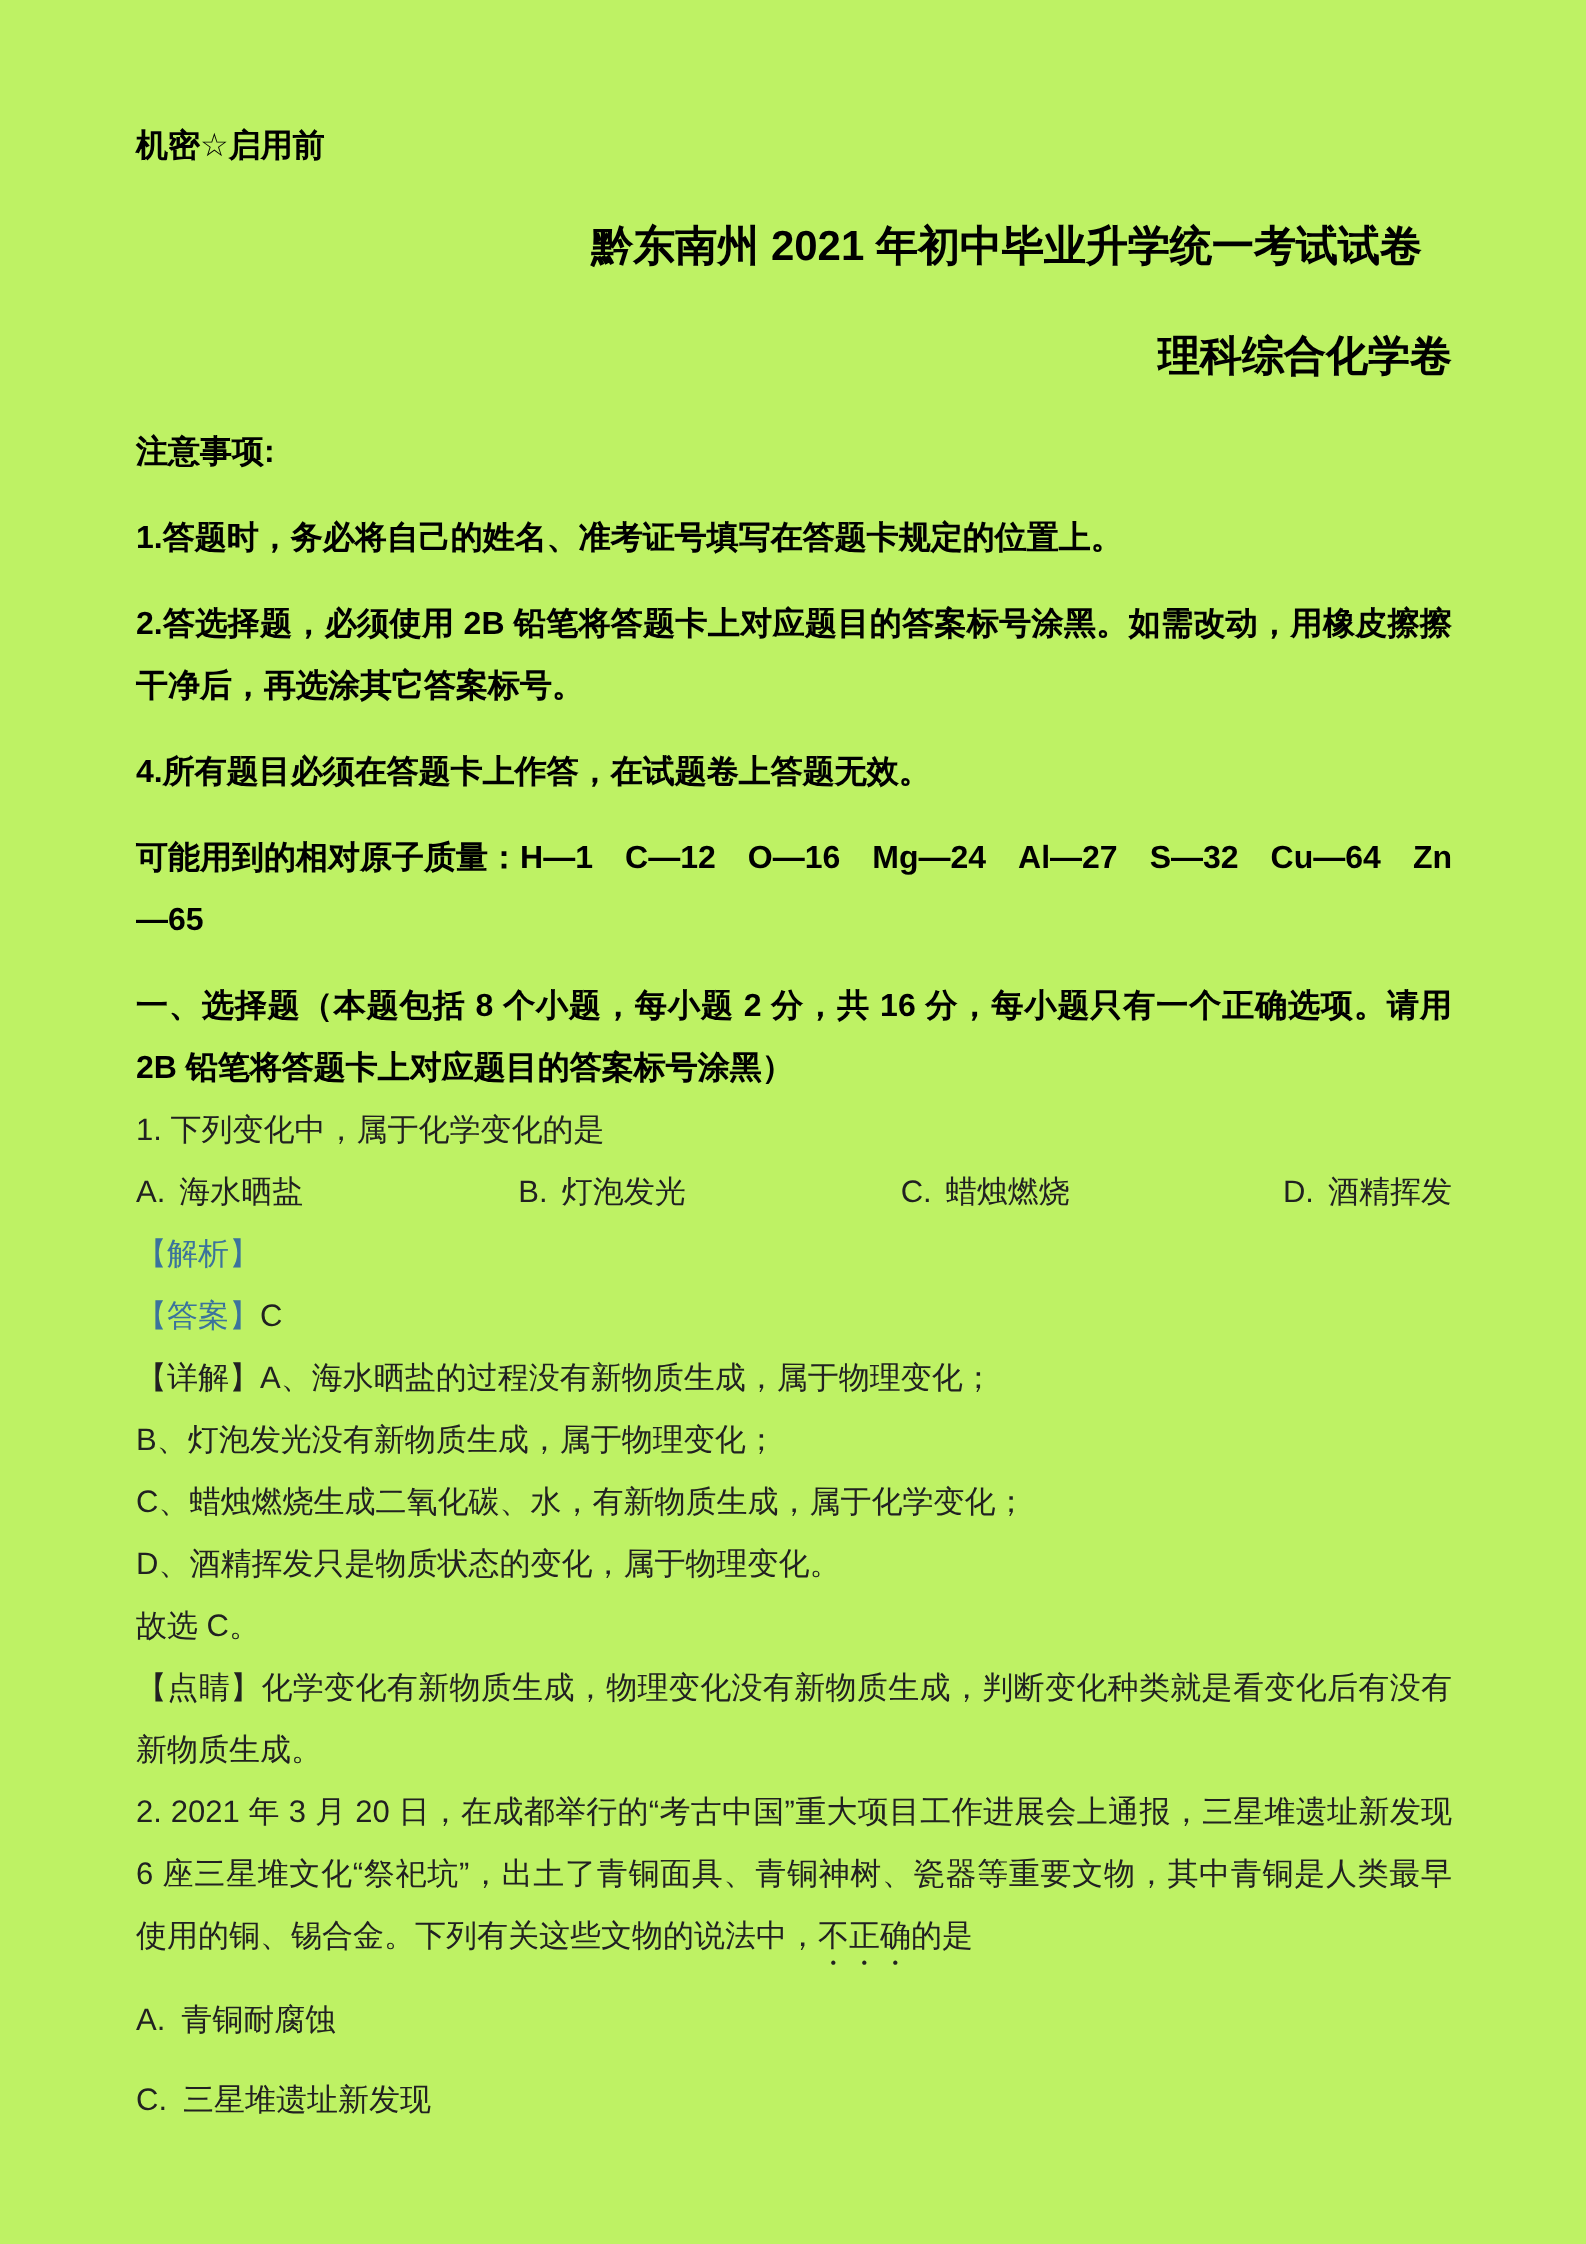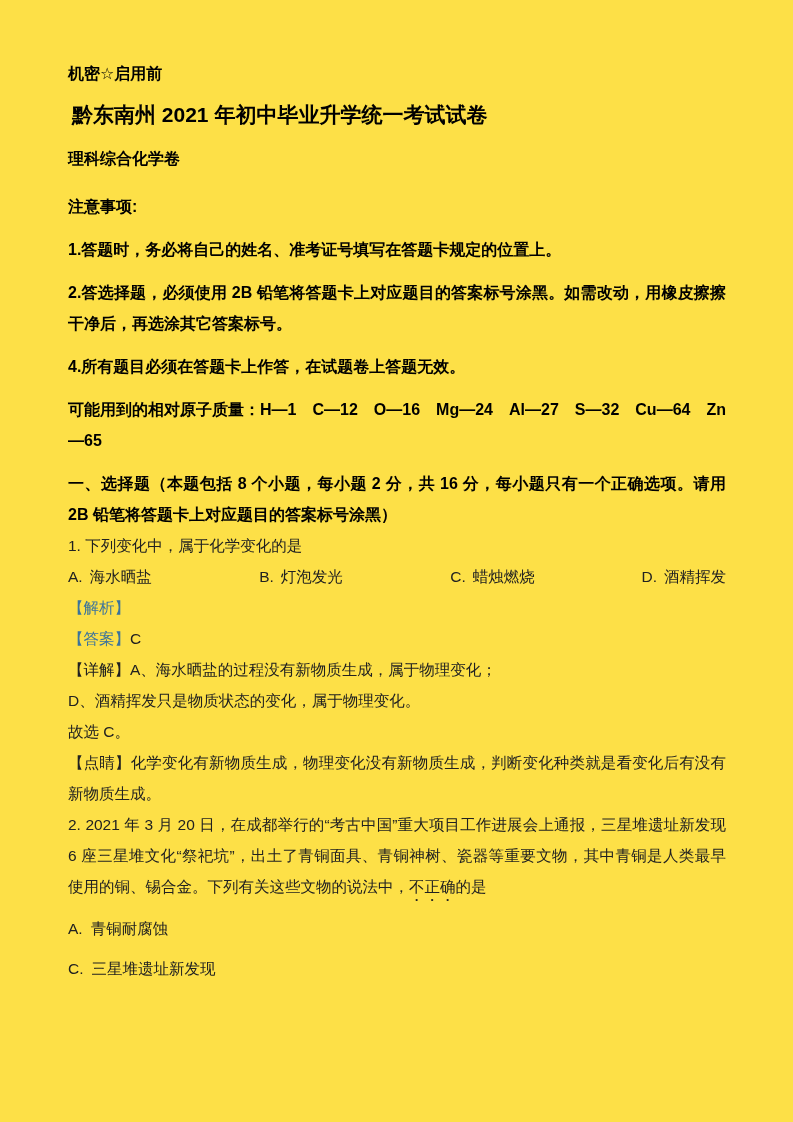--- a/index.html
+++ b/index.html
@@ -2,31 +2,31 @@
 <html><head>
 <meta charset="utf-8">
 <style>
   html, body { margin: 0; padding: 0; background: #ffffff; }
   .page {
     position: relative;
     width: 793px;
     height: 1122px;
     box-sizing: border-box;
     padding: 58px 67px 0 68px;
-    background: #fde047;
+    background: #bef264;
     color: #212121;
     font-family: "Liberation Sans", "DejaVu Sans", sans-serif;
     font-size: 15.5px;
     overflow: hidden;
   }
   p { margin: 0; line-height: 31px; text-align: justify; }
   .bold-line { font-weight: bold; color: #000000; font-size: 16px; margin-top: 12px; }
   .classification { font-weight: bold; color: #000000; font-size: 16px; line-height: 31px; margin-bottom: 6px; }
-  .title { font-size: 21px; font-weight: bold; color: #000000; text-align: left; line-height: 40px; margin: 4px; }
-  .subtitle { font-size: 16px; font-weight: bold; color: #000000; text-align: left; line-height: 40px; margin: 0 0 8px 0; }
+  .title { font-size: 21px; font-weight: bold; color: #000000; text-align: right; line-height: 40px; margin: 15px; }
+  .subtitle { font-size: 21px; font-weight: bold; color: #000000; text-align: right; line-height: 40px; margin: 0 0 8px 0; }
   .options-row { display: flex; line-height: 31px; justify-content: space-between; }
   .options-row .opt { width: 164px; white-space: nowrap; }
   .options-row .opt:last-child { width: auto; }
   .opt-label { margin-right: 7px; }
   .blue { color: #3B739C; }
   .emph {
     -webkit-text-emphasis: dot;
     -webkit-text-emphasis-position: under left;
     text-emphasis: dot;
     text-emphasis-position: under left;
@@ -62,20 +62,22 @@
       <span class="opt"><span class="opt-label">B.</span><span>灯泡发光</span></span>
       <span class="opt"><span class="opt-label">C.</span><span>蜡烛燃烧</span></span>
       <span class="opt"><span class="opt-label">D.</span><span>酒精挥发</span></span>
     </div>
 
     <p><span class="blue">【解析】</span></p>
 
     <p><span class="blue">【答案】</span><span>C</span></p>
 
     <p><span>【详解】</span><span>A、海水晒盐的过程没有新物质生成，属于物理变化；</span></p>
+    <p>B、灯泡发光没有新物质生成，属于物理变化；</p>
+    <p>C、蜡烛燃烧生成二氧化碳、水，有新物质生成，属于化学变化；</p>
     <p>D、酒精挥发只是物质状态的变化，属于物理变化。</p>
 
     <p>故选 C。</p>
 
     <p><span>【点睛】</span><span>化学变化有新物质生成，物理变化没有新物质生成，判断变化种类就是看变化后有没有新物质生成。</span></p>
   </div>
 
   <div>
     <p><span>2. 2021 年 3 月 20 日，在成都举行的“考古中国”重大项目工作进展会上通报，三星堆遗址新发现 6 座三星堆文化“祭祀坑”，出土了青铜面具、青铜神树、瓷器等重要文物，其中青铜是人类最早使用的铜、锡合金。下列有关这些文物的说法中，</span><span class="emph">不正确</span><span>的是</span></p>
 

